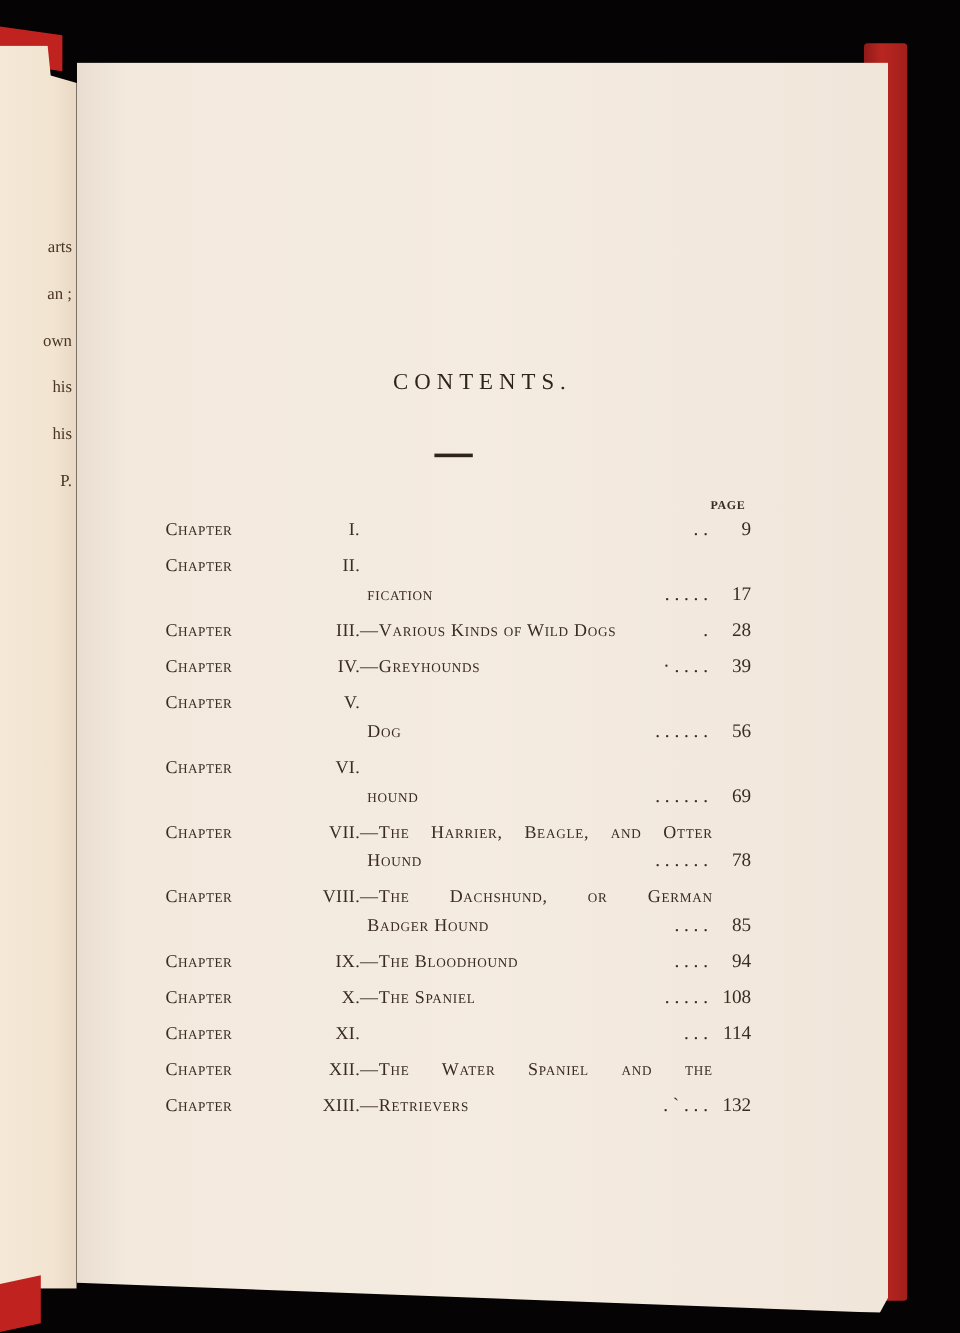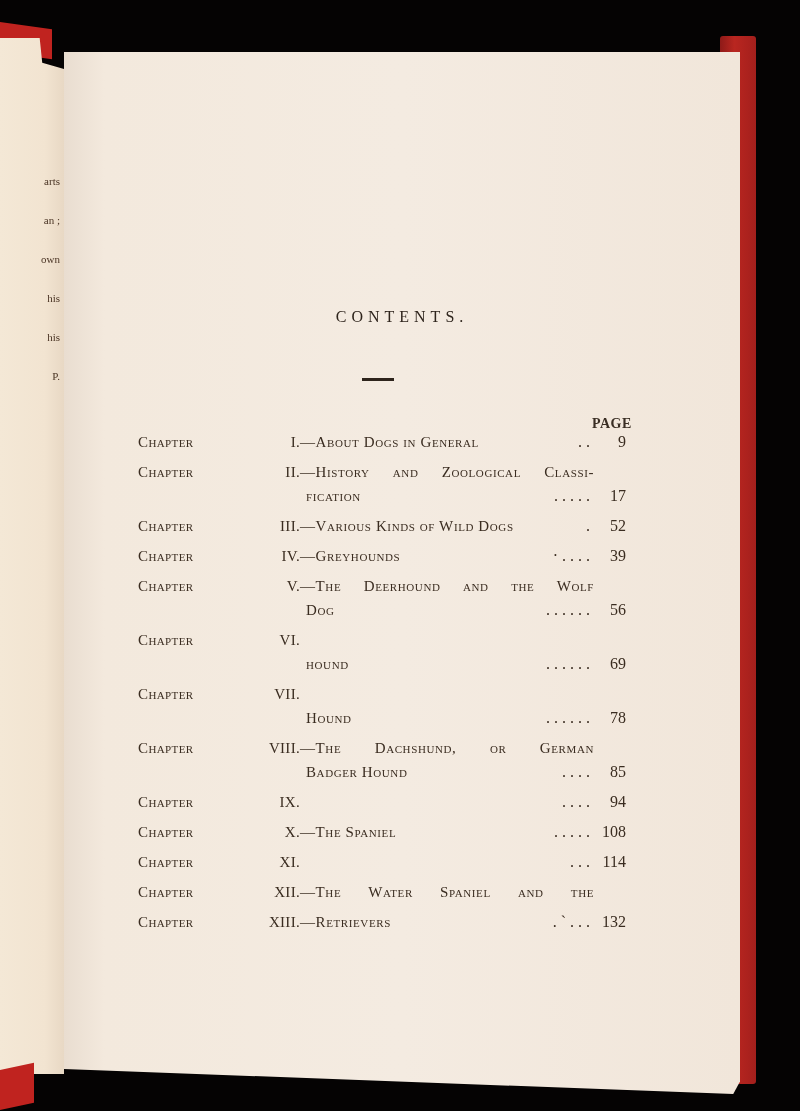--- a/index.html
+++ b/index.html
@@ -18,47 +18,47 @@
     position: absolute; left: 0; top: 1070px; width: 34px; height: 40px;
     background: #c0231f; transform: skewY(-12deg); transform-origin: left bottom;
   }
   
   .left-page {
     position: absolute; left: 0; top: 38px; width: 64px; height: 1036px;
     background: linear-gradient(90deg, #f4e8d6 0%, #f2e4d1 70%, #e8d8c4 100%);
     clip-path: polygon(0 0, 62% 0, 66% 2.4%, 100% 3.0%, 100% 100%, 0 100%);
   }
   .left-page-text {
-    position: absolute; right: 4px; top: 124px;
-    font-size: 11px; color: #4a3424; text-align: right; line-height: 39px;
+    position: absolute; right: 4px; top: 149px;
+    font-size: 14px; color: #4a3424; text-align: right; line-height: 39px;
   }
   .left-page-text div { white-space: nowrap; }
   
   .right-cover {
     position: absolute; left: 720px; top: 36px; width: 36px; height: 1048px;
     background: linear-gradient(90deg, #8e1a18 0%, #b92620 40%, #a31f1c 100%);
     border-radius: 3px;
   }
   
   .main-page {
     position: absolute; left: 64px; top: 52px; width: 676px; height: 1042px;
     background: linear-gradient(90deg, #e9ddd0 0%, #f3e9dd 6%, #f4ebe1 50%, #f1e6da 100%);
     clip-path: polygon(0 0, 60% 0, 100% 0, 100% 98.8%, 99% 100%, 0 97.6%);
   }
   .title {
     position: absolute; left: 0; width: 100%; top: 256px;
-    text-align: center; font-size: 16px; letter-spacing: 5px; color: #2e241c;
+    text-align: center; font-size: 19px; letter-spacing: 5px; color: #2e241c;
   }
   .title-rule {
     position: absolute; left: 298px; top: 326px; width: 32px; height: 3px;
     background: #2e241c;
   }
   .page-label {
     position: absolute; left: 528px; top: 364px;
-    font-size: 14px; font-weight: bold; letter-spacing: 0.5px; color: #3a2e24;
+    font-size: 10px; font-weight: bold; letter-spacing: 0.5px; color: #3a2e24;
   }
   .toc { position: absolute; left: 74px; top: 378px; width: 488px; }
   .entry { position: relative; color: #3a2c20; }
   .line {
     position: relative; height: 24px; line-height: 24px;
     font-size: 15px; font-variant: small-caps; white-space: nowrap;
   }
   .line .chap { position: absolute; left: 0; width: 92px; letter-spacing: 0.4px; }
   .line .num { position: absolute; left: 82px; width: 80px; text-align: right; letter-spacing: 0.3px;}
   .line .ttl { position: absolute; left: 162px; right: 32px; text-align: justify; text-align-last: justify; letter-spacing: 0.6px; }
@@ -95,64 +95,61 @@
   <div class="title">CONTENTS.</div>
   <div class="title-rule"></div>
   <div class="page-label">PAGE</div>
 
   <div class="toc">
 
     <div class="entry gap">
       <div class="line">
         <span class="chap">Chapter</span>
         <span class="num">I.</span>
-        <span class="ttl single">—About Dogs in General</span>
         <span class="leaders">.  .</span>
         <span class="pg">9</span>
       </div>
     </div>
 
     <div class="entry gap">
       <div class="line">
         <span class="chap">Chapter</span>
         <span class="num">II.</span>
-        <span class="ttl">—History and Zoological Classi-</span>
       </div>
       <div class="line">
         <span class="cont">fication</span>
         <span class="leaders">.  .  .  .  .</span>
         <span class="pg">17</span>
       </div>
     </div>
 
     <div class="entry gap">
       <div class="line">
         <span class="chap">Chapter</span>
         <span class="num">III.</span>
         <span class="ttl single">—Various Kinds of Wild Dogs</span>
         <span class="leaders">.</span>
-        <span class="pg">52</span>
+        <span class="pg">28</span>
       </div>
     </div>
 
     <div class="entry gap">
       <div class="line">
         <span class="chap">Chapter</span>
         <span class="num">IV.</span>
         <span class="ttl single">—Greyhounds</span>
         <span class="leaders">·  .  .  .  .</span>
         <span class="pg">39</span>
       </div>
     </div>
 
     <div class="entry gap">
       <div class="line">
         <span class="chap">Chapter</span>
         <span class="num">V.</span>
-        <span class="ttl">—The Deerhound and the Wolf</span>
       </div>
       <div class="line">
         <span class="cont">Dog</span>
         <span class="leaders">.  .  .  .  .  .</span>
         <span class="pg">56</span>
       </div>
     </div>
 
     <div class="entry gap">
       <div class="line">
@@ -163,20 +160,21 @@
         <span class="cont">hound</span>
         <span class="leaders">.  .  .  .  .  .</span>
         <span class="pg">69</span>
       </div>
     </div>
 
     <div class="entry gap">
       <div class="line">
         <span class="chap">Chapter</span>
         <span class="num">VII.</span>
+        <span class="ttl">—The Harrier, Beagle, and Otter</span>
       </div>
       <div class="line">
         <span class="cont">Hound</span>
         <span class="leaders">.  .  .  .  .  .</span>
         <span class="pg">78</span>
       </div>
     </div>
 
     <div class="entry gap">
       <div class="line">
@@ -188,20 +186,21 @@
         <span class="cont">Badger Hound</span>
         <span class="leaders">.  .  .  .</span>
         <span class="pg">85</span>
       </div>
     </div>
 
     <div class="entry gap">
       <div class="line">
         <span class="chap">Chapter</span>
         <span class="num">IX.</span>
+        <span class="ttl single">—The Bloodhound</span>
         <span class="leaders">.  .  .  .</span>
         <span class="pg">94</span>
       </div>
     </div>
 
     <div class="entry gap">
       <div class="line">
         <span class="chap">Chapter</span>
         <span class="num">X.</span>
         <span class="ttl single">—The Spaniel</span>

